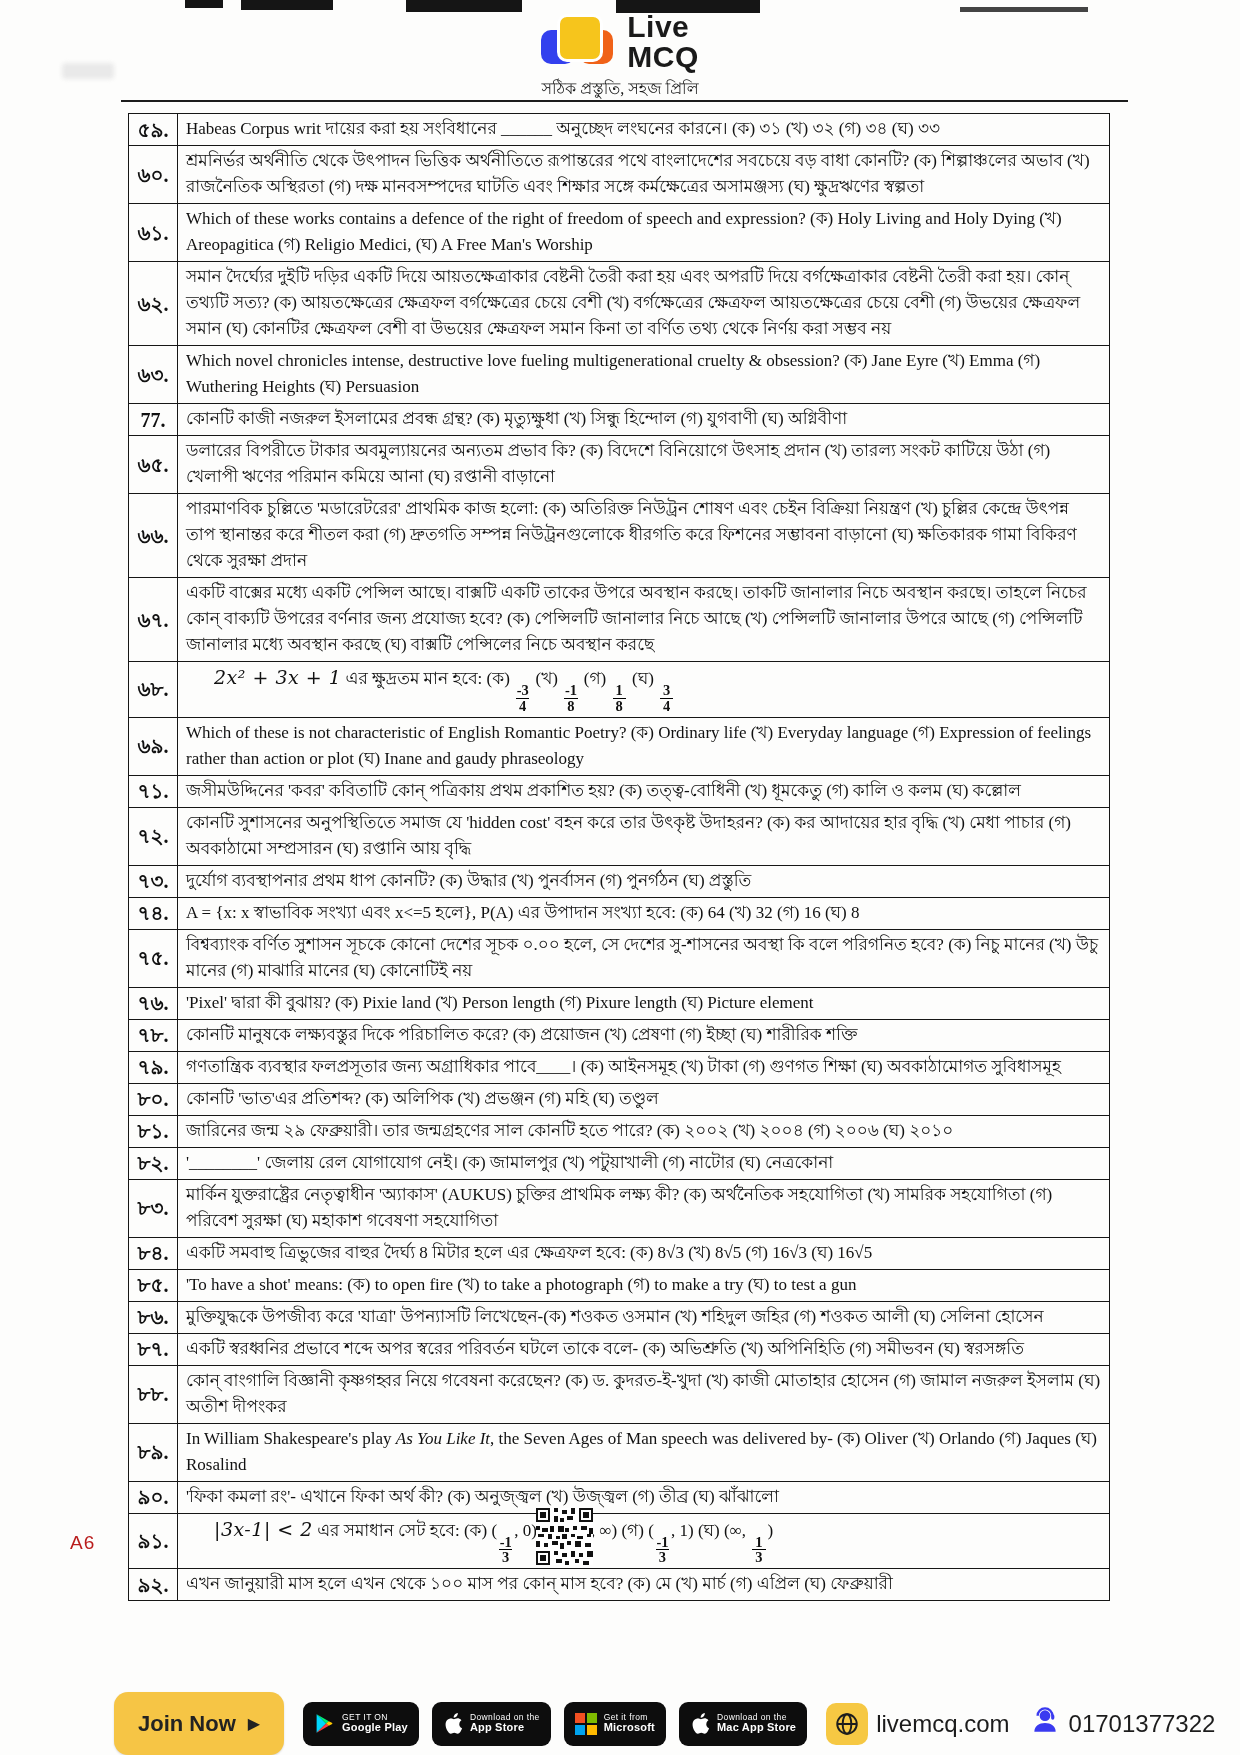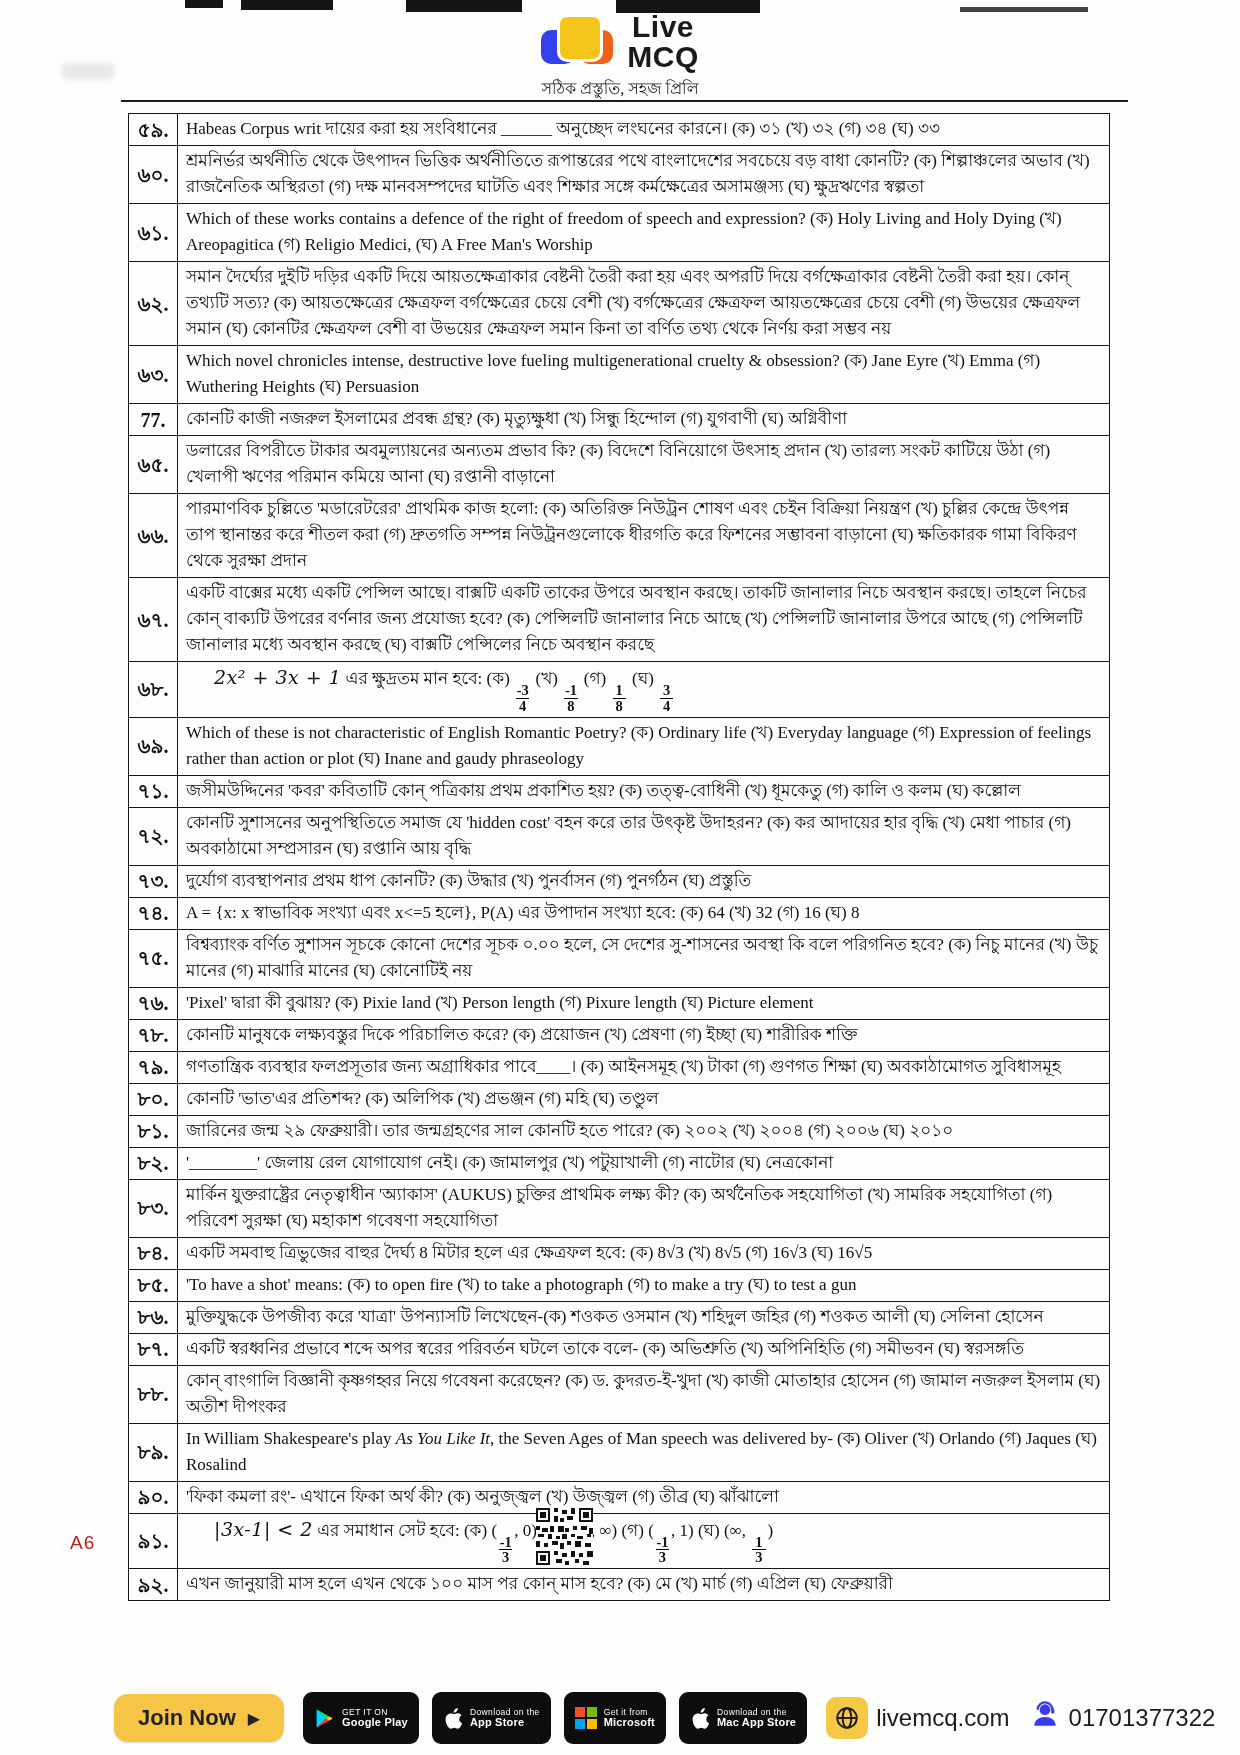--- a/index.html
+++ b/index.html
@@ -14,21 +14,21 @@
   
   .header{position:absolute;top:12px;left:0;width:100%;display:flex;justify-content:center;}
   .logo-wrap{display:flex;align-items:flex-start;gap:14px;}
   .logo-mark{position:relative;width:72px;height:58px;}
   .sq{position:absolute;border-radius:10px;}
   .sq.blue{width:34px;height:34px;left:0;top:18px;background:#3340ee;}
   .sq.orange{width:34px;height:34px;right:0;top:18px;background:#f06218;}
   .sq.yellow{width:40px;height:42px;left:16px;top:2px;background:#f6c51c;border:3px solid #fff;}
   .logo-text{font-family:"Liberation Sans","DejaVu Sans",sans-serif;font-weight:bold;
     font-size:30px;line-height:30px;color:#1a1a1a;letter-spacing:0.5px;}
-  .logo-col{display:flex;flex-direction:column;align-items:center;}
+  .logo-col{display:flex;flex-direction:column;align-items:flex-start;}
   .tagline{font-size:16px;color:#1a1a1a;margin-top:4px;white-space:nowrap;
     font-family:"Liberation Serif",serif;text-align:center;}
   .logo-block{display:flex;flex-direction:column;align-items:center;}
   .divider{position:absolute;top:100px;left:121px;width:1007px;height:2px;background:#1c1c1c;}
   
   .qtable{position:absolute;top:113px;left:128px;width:982px;border-collapse:collapse;
     table-layout:fixed;}
   .qtable td{border:1.7px solid #161616;vertical-align:middle;
     padding:2px 8px 3px 8px;font-size:17px;line-height:26px;}
   .qtable td.qno{width:44px;text-align:center;font-weight:bold;font-size:20px;padding:2px 2px;}
@@ -37,25 +37,25 @@
     line-height:1.02;font-size:14.5px;font-weight:bold;margin:0 2px;}
   .frac .fd{border-top:1.7px solid #000;padding:0 3px;}
   em{font-style:italic;}
   
   .qr{position:absolute;top:1508px;left:536px;width:57px;height:57px;}
   .page-label{position:absolute;top:1532px;left:70px;font-size:19px;color:#b91c1c;
     font-family:"Liberation Sans",sans-serif;letter-spacing:1px;}
   
   .footer{position:absolute;top:1692px;left:114px;width:1014px;display:flex;
     align-items:center;gap:19px;font-family:"Liberation Sans","DejaVu Sans",sans-serif;}
-  .join-btn{background:#f6c545;border-radius:14px;height:48px;padding:0 24px;
+  .join-btn{background:#f6c545;border-radius:14px;height:63px;padding:0 24px;
     display:flex;align-items:center;gap:12px;font-size:22px;font-weight:bold;color:#222;
     box-shadow:0 1px 2px rgba(0,0,0,.15);white-space:nowrap;}
   .join-glyph{font-size:16px;}
-  .badge{background:#0d0d0d;border-radius:9px;height:52px;display:flex;align-items:center;
+  .badge{background:#0d0d0d;border-radius:9px;height:44px;display:flex;align-items:center;
     gap:7px;padding:0 11px;color:#fff;white-space:nowrap;}
   .badge .btxt{display:flex;flex-direction:column;line-height:1.05;}
   .badge .btop{font-size:8.5px;letter-spacing:.4px;}
   .badge .bbot{font-size:11px;font-weight:bold;letter-spacing:.2px;}
   .mslogo{display:grid;grid-template-columns:10px 10px;grid-template-rows:10px 10px;gap:2px;}
   .mslogo i{display:block;}
   .contact{display:flex;align-items:center;gap:8px;font-size:24px;color:#1c1c1c;
     font-family:"Liberation Sans",sans-serif;}
   .globe-badge{width:42px;height:42px;border-radius:10px;background:#f6c843;
     display:flex;align-items:center;justify-content:center;}

